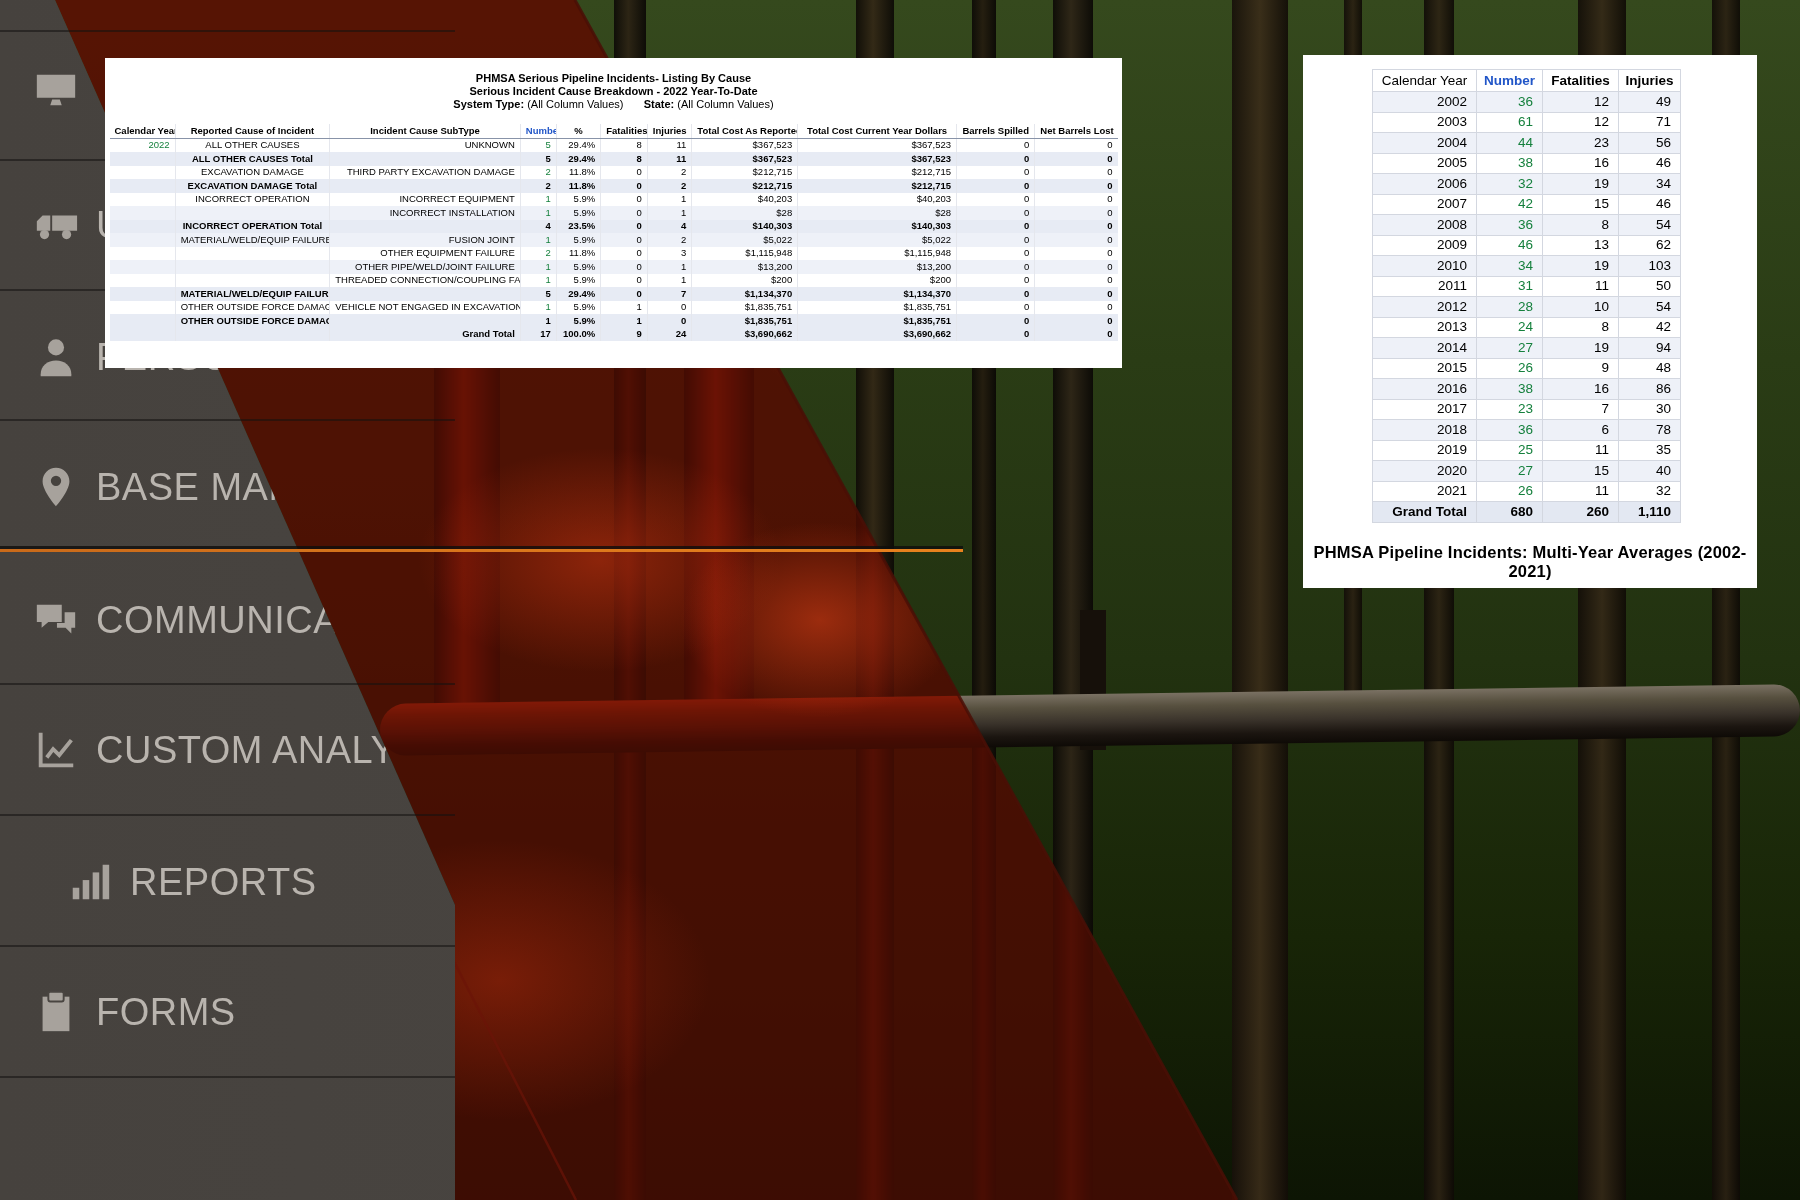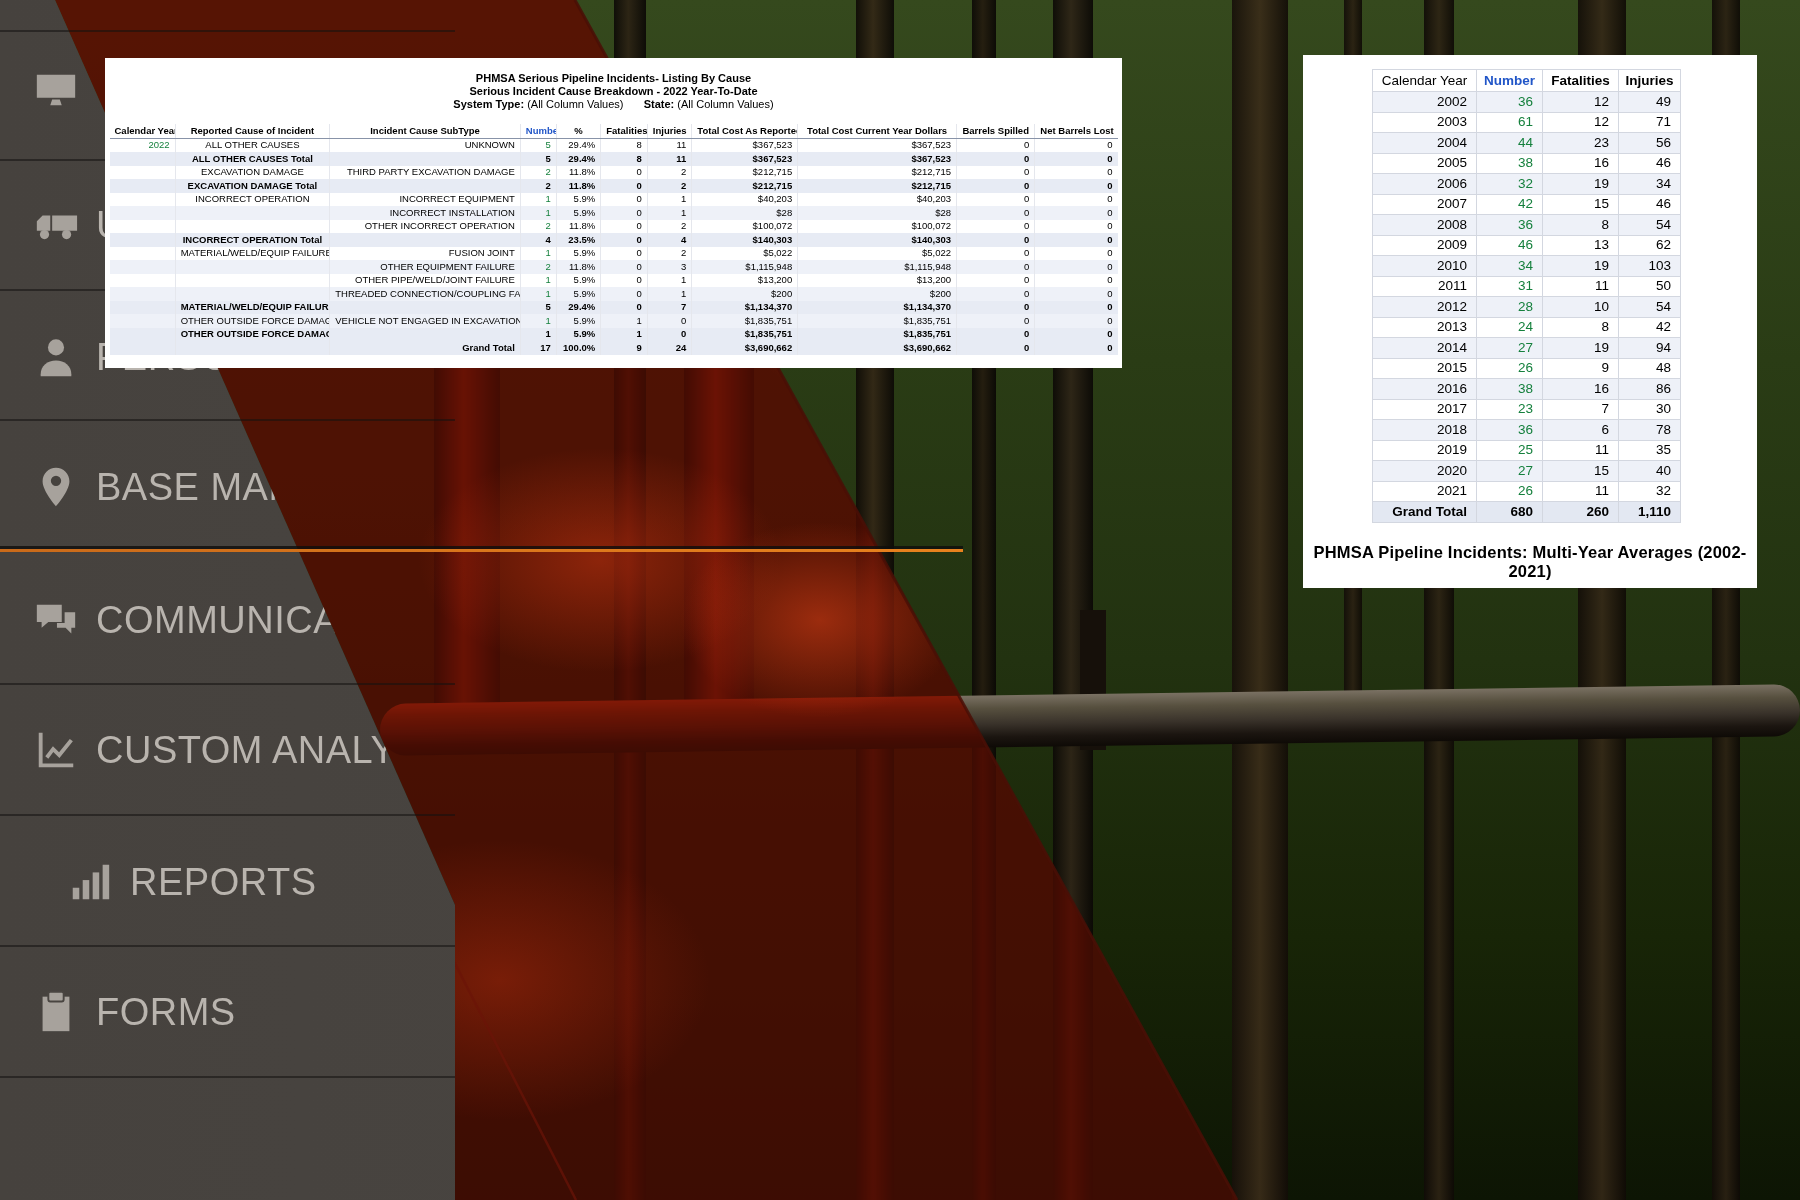--- a/index.html
+++ b/index.html
@@ -281,33 +281,20 @@
             <td>INCORRECT INSTALLATION</td>
             <td class="lnk">1</td>
             <td>5.9%</td>
             <td>0</td>
             <td>1</td>
             <td>$28</td>
             <td>$28</td>
             <td>0</td>
             <td>0</td>
           </tr>
-          <tr class="detail">
-            <td></td>
-            <td></td>
-            <td>OTHER INCORRECT OPERATION</td>
-            <td class="lnk">2</td>
-            <td>11.8%</td>
-            <td>0</td>
-            <td>2</td>
-            <td>$100,072</td>
-            <td>$100,072</td>
-            <td>0</td>
-            <td>0</td>
-          </tr>
           <tr class="total">
             <td></td>
             <td>INCORRECT OPERATION Total</td>
             <td></td>
             <td>4</td>
             <td>23.5%</td>
             <td>0</td>
             <td>4</td>
             <td>$140,303</td>
             <td>$140,303</td>

